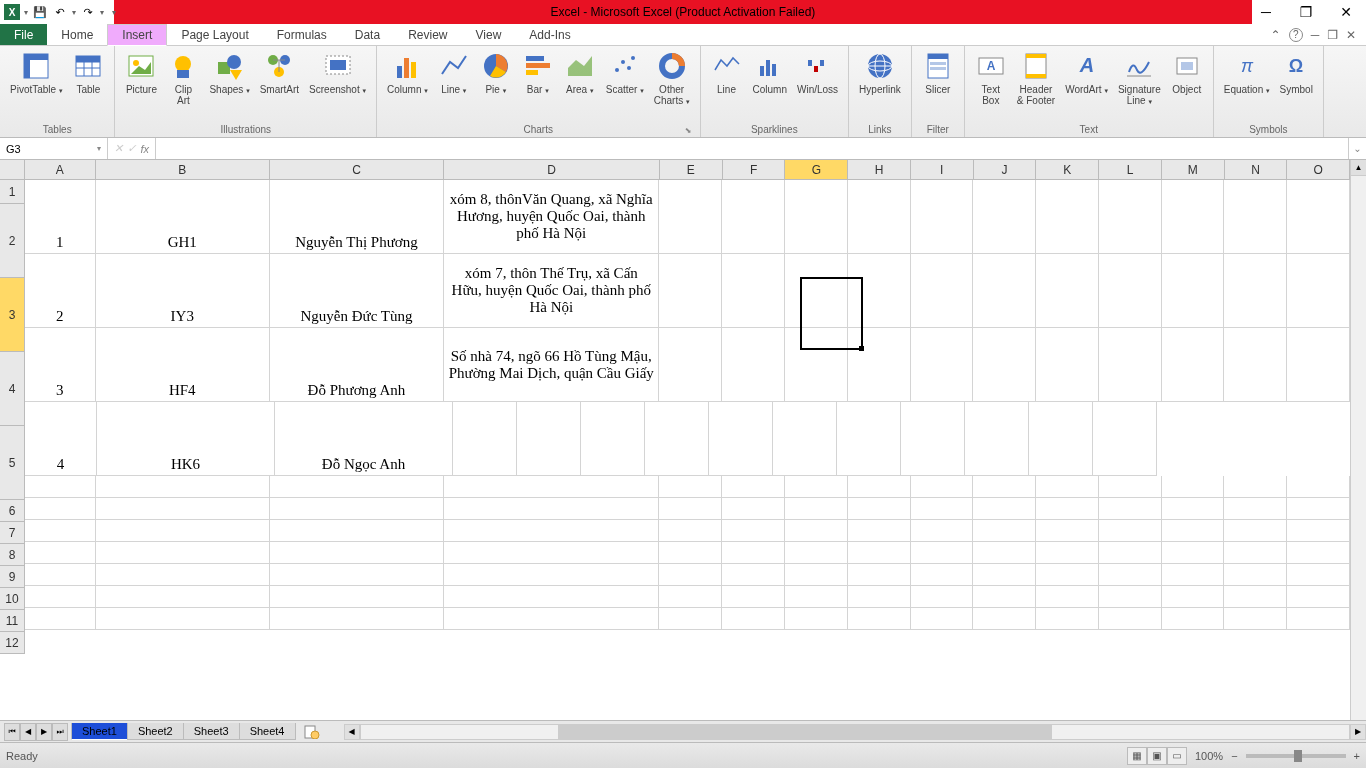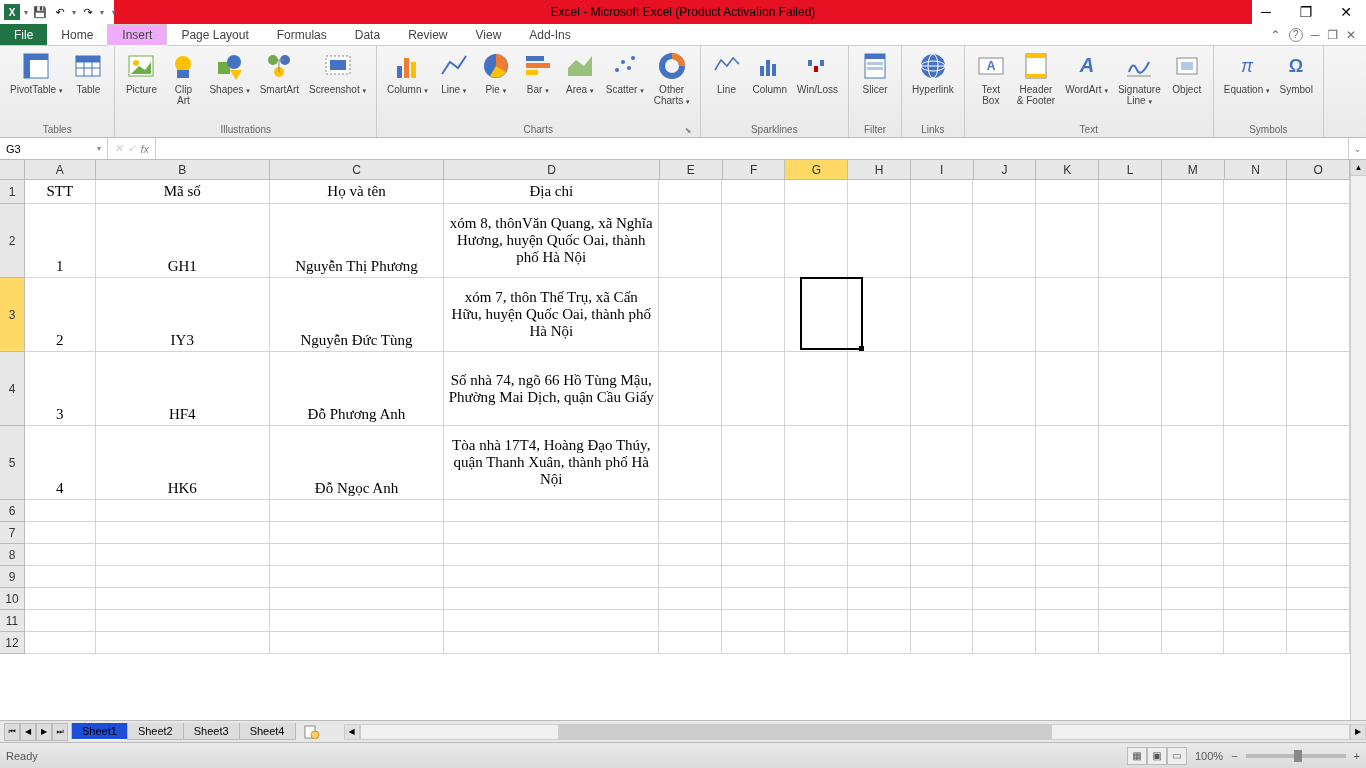--- a/index.html
+++ b/index.html
@@ -320,46 +320,46 @@
           <div class="label">Win/Loss</div>
         </div>
       </div>
       <div class="ribbon-group-label">Sparklines</div>
     </div>
     <div class="ribbon-group">
       <div class="ribbon-group-items">
         <div class="ribbon-btn">
           <div class="icon">
             <svg width="32" height="32">
+              <circle cx="16" cy="16" r="12" fill="#4472c4"></circle>
+              <ellipse cx="16" cy="16" rx="12" ry="5" fill="none" stroke="#fff"></ellipse>
+              <ellipse cx="16" cy="16" rx="5" ry="12" fill="none" stroke="#fff"></ellipse>
+              <line x1="4" y1="16" x2="28" y2="16" stroke="#fff"></line>
+            </svg>
+          </div>
+          <div class="label">Hyperlink</div>
+        </div>
+      </div>
+      <div class="ribbon-group-label">Links</div>
+    </div>
+    <div class="ribbon-group">
+      <div class="ribbon-group-items">
+        <div class="ribbon-btn">
+          <div class="icon">
+            <svg width="32" height="32">
               <rect x="6" y="4" width="20" height="24" fill="#fff" stroke="#4472c4"></rect>
               <rect x="6" y="4" width="20" height="5" fill="#4472c4"></rect>
               <rect x="8" y="12" width="16" height="3" fill="#b4c7e7"></rect>
               <rect x="8" y="17" width="16" height="3" fill="#b4c7e7"></rect>
             </svg>
           </div>
           <div class="label">Slicer</div>
         </div>
       </div>
       <div class="ribbon-group-label">Filter</div>
-    </div>
-    <div class="ribbon-group">
-      <div class="ribbon-group-items">
-        <div class="ribbon-btn">
-          <div class="icon">
-            <svg width="32" height="32">
-              <circle cx="16" cy="16" r="12" fill="#4472c4"></circle>
-              <ellipse cx="16" cy="16" rx="12" ry="5" fill="none" stroke="#fff"></ellipse>
-              <ellipse cx="16" cy="16" rx="5" ry="12" fill="none" stroke="#fff"></ellipse>
-              <line x1="4" y1="16" x2="28" y2="16" stroke="#fff"></line>
-            </svg>
-          </div>
-          <div class="label">Hyperlink</div>
-        </div>
-      </div>
-      <div class="ribbon-group-label">Links</div>
     </div>
     <div class="ribbon-group">
       <div class="ribbon-group-items">
         <div class="ribbon-btn">
           <div class="icon">
             <svg width="32" height="32">
               <rect x="4" y="8" width="24" height="16" fill="#fff" stroke="#888"></rect>
               <text x="16" y="20" font-size="12" text-anchor="middle" fill="#4472c4" font-weight="bold">A</text>
             </svg>
           </div>
@@ -469,37 +469,20 @@
       <div class="row-header" style="height: 22px;">6</div>
       <div class="row-header" style="height: 22px;">7</div>
       <div class="row-header" style="height: 22px;">8</div>
       <div class="row-header" style="height: 22px;">9</div>
       <div class="row-header" style="height: 22px;">10</div>
       <div class="row-header" style="height: 22px;">11</div>
       <div class="row-header" style="height: 22px;">12</div>
     </div>
   <div class="cells" id="cells-area">
       <div class="cell-row">
-        <div class="cell" style="width: 72px; height: 24px;">STT</div>
-        <div class="cell" style="width: 178px; height: 24px;">Mã số</div>
-        <div class="cell" style="width: 178px; height: 24px;">Họ và tên</div>
-        <div class="cell wrap" style="width: 220px; height: 24px;">Địa chỉ</div>
-        <div class="cell" style="width: 64px; height: 24px;"></div>
-        <div class="cell" style="width: 64px; height: 24px;"></div>
-        <div class="cell" style="width: 64px; height: 24px;"></div>
-        <div class="cell" style="width: 64px; height: 24px;"></div>
-        <div class="cell" style="width: 64px; height: 24px;"></div>
-        <div class="cell" style="width: 64px; height: 24px;"></div>
-        <div class="cell" style="width: 64px; height: 24px;"></div>
-        <div class="cell" style="width: 64px; height: 24px;"></div>
-        <div class="cell" style="width: 64px; height: 24px;"></div>
-        <div class="cell" style="width: 64px; height: 24px;"></div>
-        <div class="cell" style="width: 64px; height: 24px;"></div>
-      </div>
-      <div class="cell-row">
         <div class="cell" style="width: 72px; height: 74px; align-items: flex-end;">1</div>
         <div class="cell" style="width: 178px; height: 74px; align-items: flex-end;">GH1</div>
         <div class="cell" style="width: 178px; height: 74px; align-items: flex-end;">Nguyễn Thị Phương</div>
         <div class="cell wrap" style="width: 220px; height: 74px; align-items: center;">xóm 8, thônVăn Quang, xã Nghĩa Hương, huyện Quốc Oai, thành phố Hà Nội</div>
         <div class="cell" style="width: 64px; height: 74px;"></div>
         <div class="cell" style="width: 64px; height: 74px;"></div>
         <div class="cell" style="width: 64px; height: 74px;"></div>
         <div class="cell" style="width: 64px; height: 74px;"></div>
         <div class="cell" style="width: 64px; height: 74px;"></div>
         <div class="cell" style="width: 64px; height: 74px;"></div>
@@ -540,21 +523,20 @@
         <div class="cell" style="width: 64px; height: 74px;"></div>
         <div class="cell" style="width: 64px; height: 74px;"></div>
         <div class="cell" style="width: 64px; height: 74px;"></div>
         <div class="cell" style="width: 64px; height: 74px;"></div>
         <div class="cell" style="width: 64px; height: 74px;"></div>
       </div>
       <div class="cell-row">
         <div class="cell" style="width: 72px; height: 74px; align-items: flex-end;">4</div>
         <div class="cell" style="width: 178px; height: 74px; align-items: flex-end;">HK6</div>
         <div class="cell" style="width: 178px; height: 74px; align-items: flex-end;">Đỗ Ngọc Anh</div>
-        <div class="cell wrap" style="width: 220px; height: 74px; align-items: center;">Tòa nhà 17T4, Hoàng Đạo Thúy, quận Thanh Xuân, thành phố Hà Nội</div>
         <div class="cell" style="width: 64px; height: 74px;"></div>
         <div class="cell" style="width: 64px; height: 74px;"></div>
         <div class="cell" style="width: 64px; height: 74px;"></div>
         <div class="cell" style="width: 64px; height: 74px;"></div>
         <div class="cell" style="width: 64px; height: 74px;"></div>
         <div class="cell" style="width: 64px; height: 74px;"></div>
         <div class="cell" style="width: 64px; height: 74px;"></div>
         <div class="cell" style="width: 64px; height: 74px;"></div>
         <div class="cell" style="width: 64px; height: 74px;"></div>
         <div class="cell" style="width: 64px; height: 74px;"></div>

